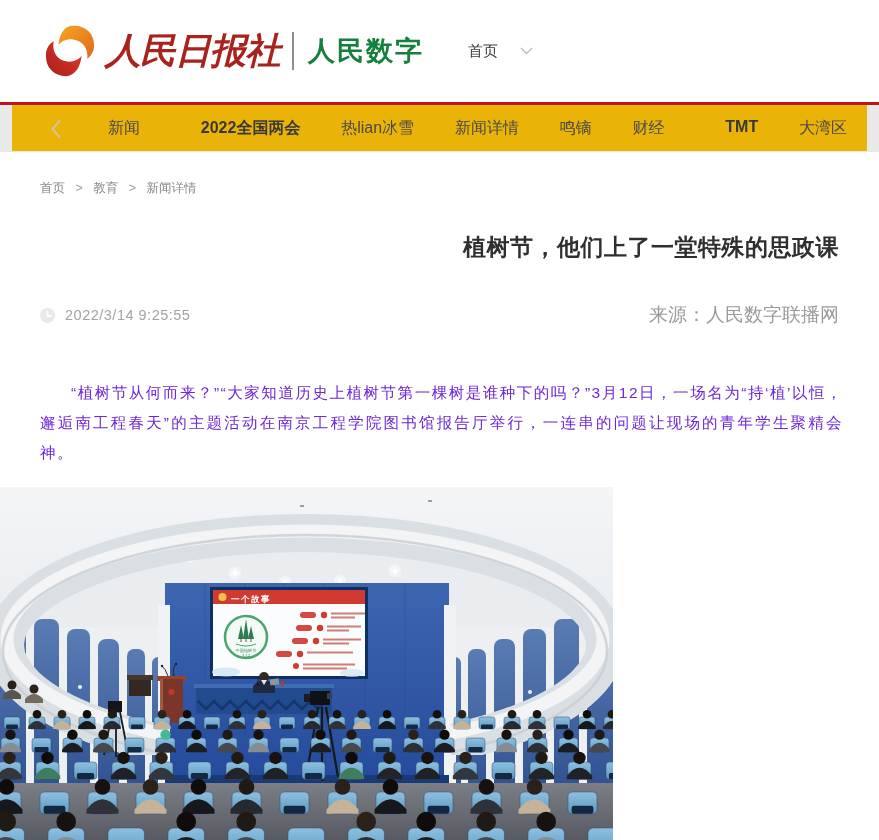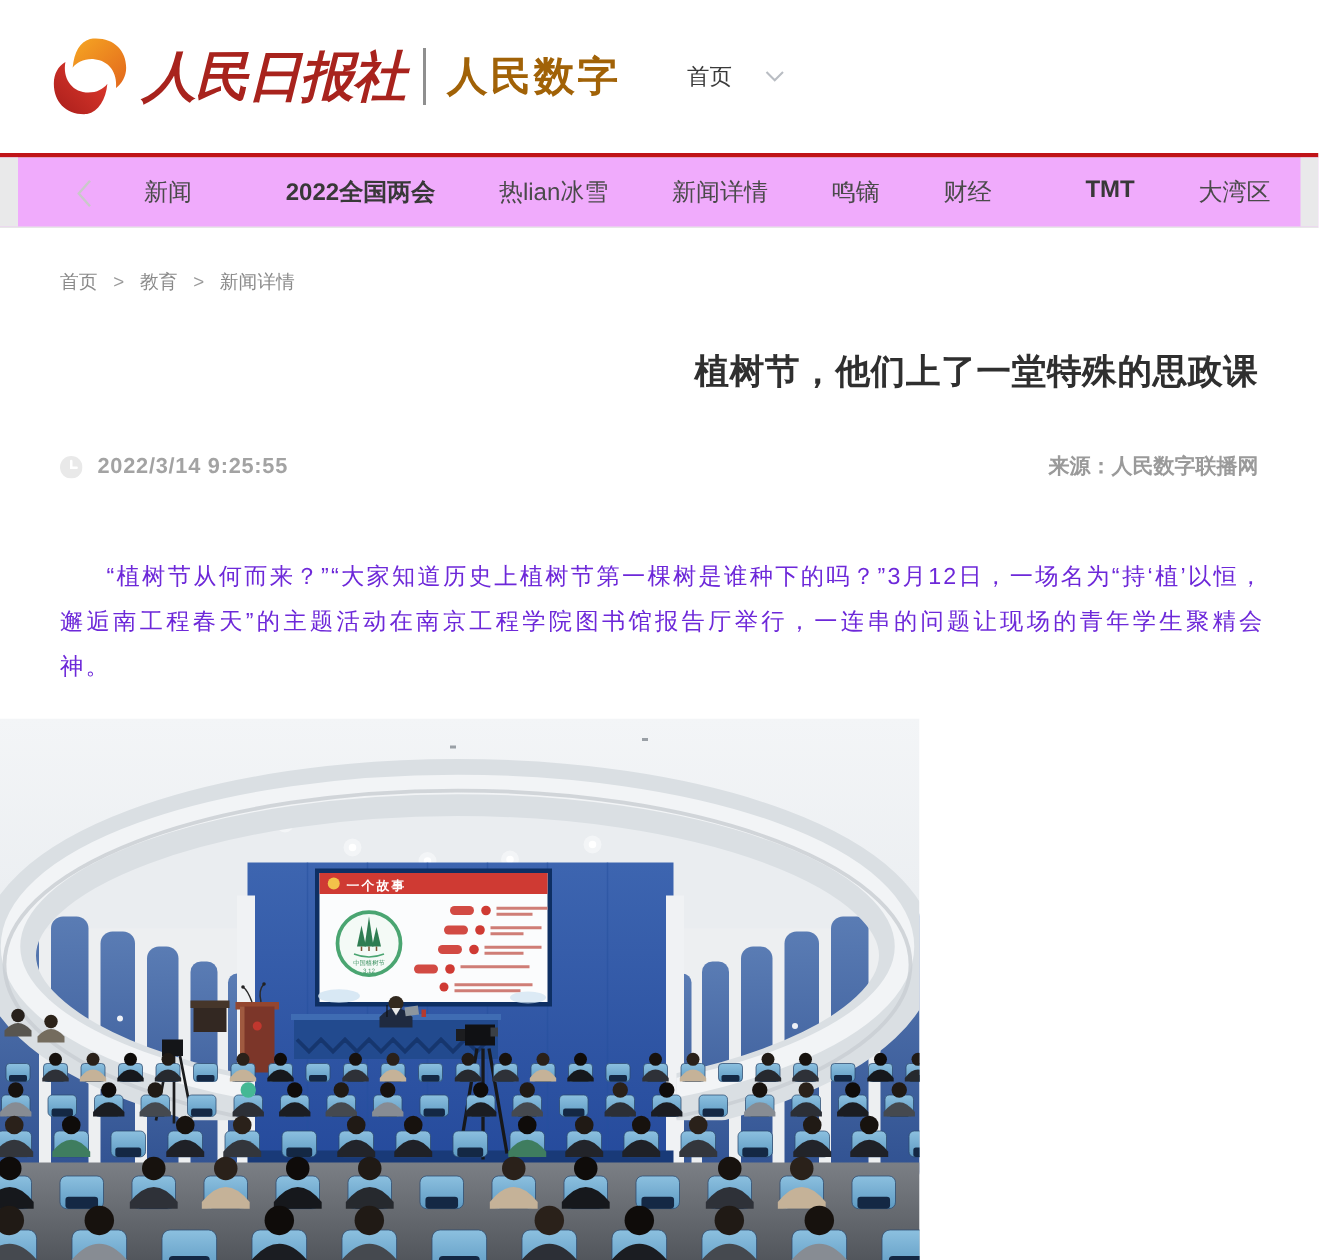--- a/index.html
+++ b/index.html
@@ -2,58 +2,58 @@
 <html><head>
 <meta charset="utf-8">
 <style>
   * { margin:0; padding:0; box-sizing:border-box; }
   html,body { background:#fff; }
   body {
     width:879px; height:840px; overflow:hidden; position:relative;
     font-family:"Liberation Sans","DejaVu Sans",sans-serif; color:#333;
   }
   
-  .site-header { height:102px; display:flex; align-items:center; padding-left:33px; background:#fff; }
+  .site-header { height:102px; display:flex; align-items:center; padding-left:43px; background:#fff; }
   .logo-icon { width:54px; height:54px; flex:0 0 auto; }
   .brand-cn {
     font-family:"DejaVu Serif","Liberation Serif",serif; font-style:italic; font-weight:bold;
     font-size:36px; color:#a8231d; letter-spacing:-1px; margin-left:8px; white-space:nowrap;
   }
   .brand-divider { width:2px; height:38px; background:#8f8f8f; margin:0 14px 0 12px; }
-  .brand-sub { font-size:27px; font-weight:bold; color:#a16207; letter-spacing:2px; white-space:nowrap; }
+  .brand-sub { font-size:27px; font-weight:bold; color:#15803d; letter-spacing:2px; white-space:nowrap; }
   .home-link { margin-left:44px; display:flex; align-items:center; cursor:pointer; }
   .home-link .lbl { font-size:15px; color:#3a3a3a; }
   .home-link svg { margin-left:22px; }
   
   .red-line { height:3px; background:#c01418; }
   .navbar {
-    height:47px; background:#f0abfc; position:relative;
-    display:flex; align-items:center; border-bottom:1px solid #e7e7e7;
+    height:47px; background:#eab308; position:relative;
+    display:flex; align-items:center; border-bottom:1px solid #e7e7e7;padding-left:12px;
   }
   .navbar::before, .navbar::after {
     content:""; position:absolute; top:0; bottom:0; width:12px; background:#e9e9ea;
   }
   .navbar::before { left:0; } .navbar::after { right:0; }
   .nav-back { position:absolute; left:50px; top:14px; cursor:pointer; }
   .nav-items {
     flex:1; margin:0 32px 0 96px; display:flex; justify-content:space-between;
     font-size:16px; color:#4a4a4a;
   }
   .nav-item { cursor:pointer; white-space:nowrap; }
   .nav-item.bold { font-weight:bold; color:#383838;margin-left:20px; }
   
   .breadcrumb { margin:28px 0 0 40px; font-size:12.5px; color:#8a8a8a; }
   .breadcrumb .crumb { cursor:pointer; }
   .breadcrumb .sep { margin:0 7px; color:#9b9b9b; }
   
   .article-title { margin:35px 40px 0; font-size:23px; font-weight:bold; color:#2f2f2f; letter-spacing:0.5px;text-align:right; }
-  .meta-row { margin:39px 40px 0; display:flex; align-items:center;font-weight:bold; }
+  .meta-row { margin:39px 40px 0; display:flex; align-items:center; }
   .clock-icon { width:15px; height:15px; flex:0 0 auto; }
   .pub-time { margin-left:10px; font-size:14.5px; color:#a3a3a3; letter-spacing:0.5px; }
-  .source { margin-left:auto; font-size:14px; color:#9a9a9a;text-align:center; }
+  .source { margin-left:auto; font-size:19px; color:#9a9a9a;text-align:center; }
   .article-body {
     margin:50px 36px 0 40px; font-size:15.5px; line-height:30px; color:#6d28d9;
     letter-spacing:1.5px; text-align:justify; text-indent:2em;
   }
   
   .photo-wrap { margin-top:19px; display:flex; justify-content:flex-start; }
   .photo-wrap svg { display:block; }
 </style>
 </head>
 <body>

